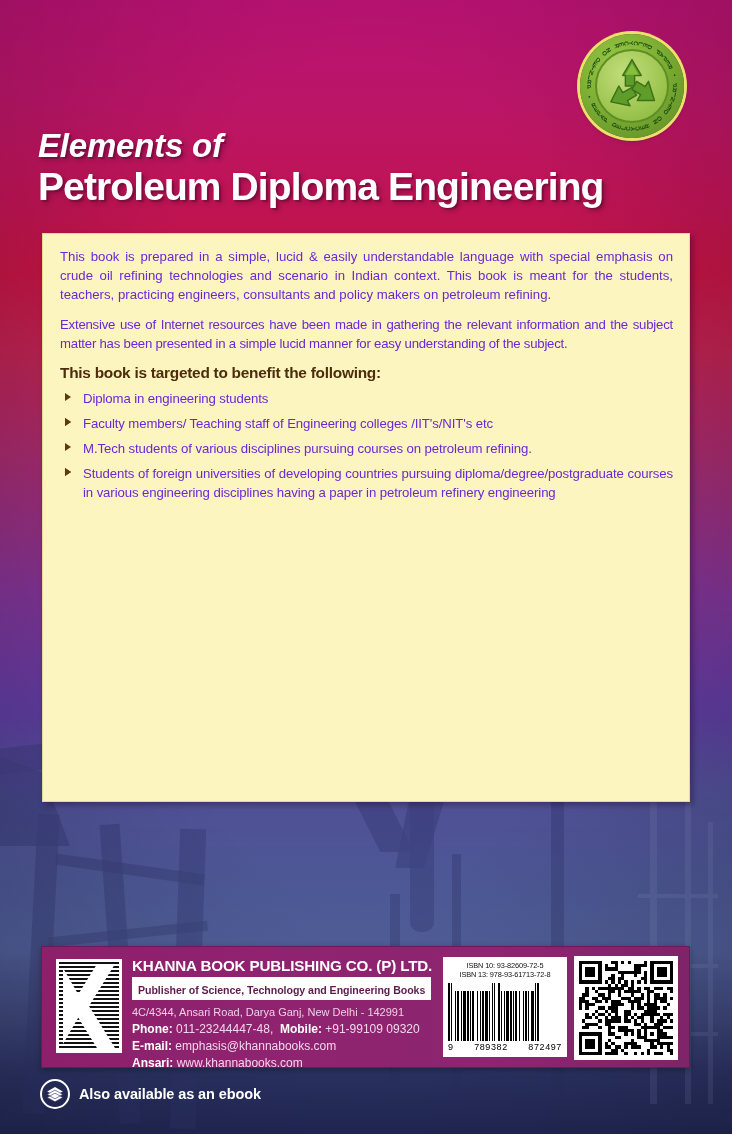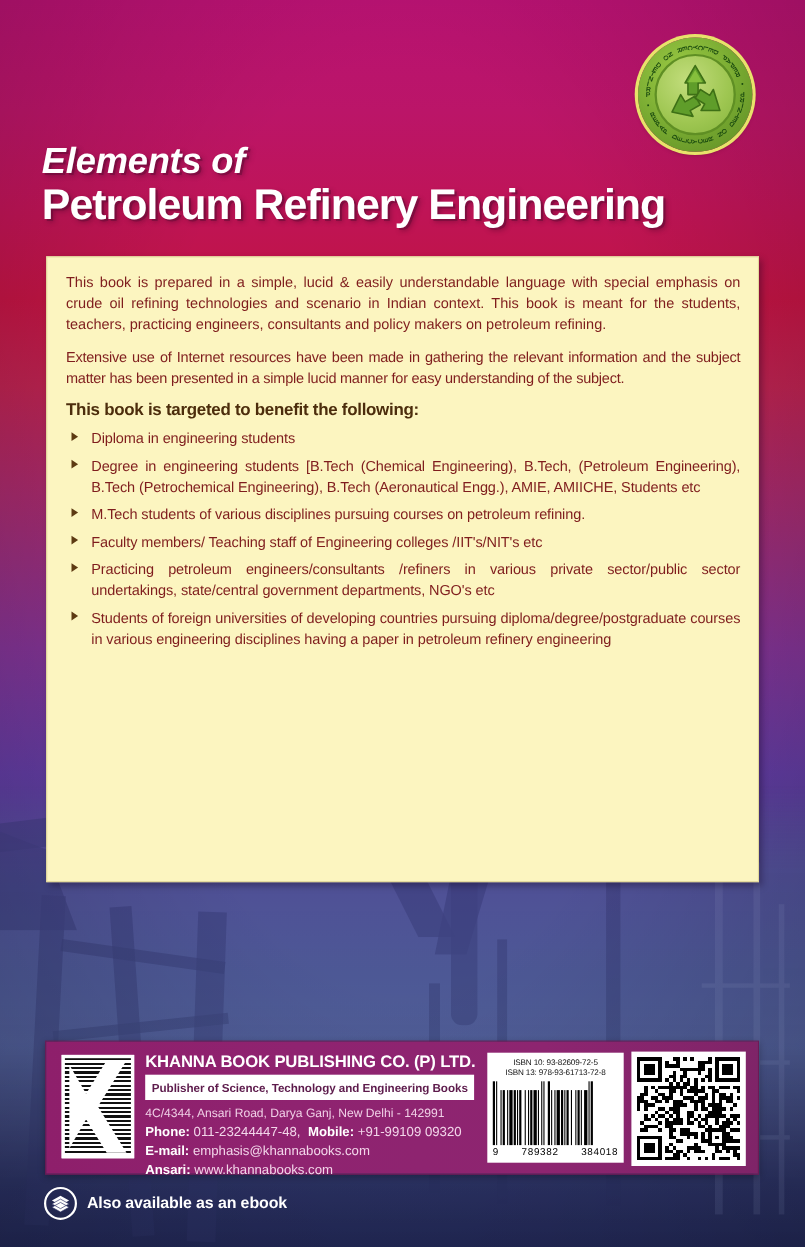--- a/index.html
+++ b/index.html
@@ -91,21 +91,21 @@
   .panel {
     position:absolute; left:42px; top:233px; width:648px; height:569px;
     background:#fcf5c0;
     border:1px solid #e2d89a;
     box-shadow:3px 3px 6px rgba(20,0,30,.35);
     padding:13px 16px 10px 17px;
     color:#2b2310;
   }
   .panel p, .panel li {
     font-size:13.2px; line-height:1.44;
-    text-align:justify; color:#7f1d1d;
+    text-align:justify; color:#6d28d9;
   }
   .panel p { margin-bottom:11px; }
   .panel p.tight { letter-spacing:-.22px; }
   .benefit-head {
     font-size:15.4px; font-weight:bold; color:#4c2d0c;
     margin:7px 0 7px 0; letter-spacing:-.25px;
   }
   ul.benefits { list-style:none; margin:0 0 11px 0; }
   ul.benefits li {
     position:relative; padding-left:23px; margin-bottom:6px;
@@ -297,35 +297,35 @@
         <path d="M84 72 L58 72 L63 63 L50 55 L57 43 L70 51 L75 43 Z"></path>
       </g>
       <g fill="#8cc63f" opacity=".85">
         <path d="M50 16 L60 33 L40 33 Z"></path>
       </g>
     </svg>
   </div>
 
   <div class="title-wrap">
     <div class="title-line1">Elements of</div>
-    <div class="title-line2">Petroleum Refinery Engineering</div>
+    <div class="title-line2">Petroleum Diploma Engineering</div>
   </div>
 
   <div class="panel">
     <p>This book is prepared in a simple, lucid &amp; easily understandable language with special emphasis on crude oil refining technologies and scenario in Indian context.  This book is meant for the students, teachers, practicing engineers, consultants and policy makers on petroleum refining.</p>
     <p class="tight">Extensive use of Internet resources have been made in gathering the relevant information and the subject matter has been presented in a simple lucid manner for easy understanding of the subject.</p>
 
     <div class="benefit-head">This book is targeted to benefit the following:</div>
 
     <ul class="benefits">
       <li class="squeeze"><span class="tri"></span><span>Diploma in engineering students</span></li>
-      <li><span class="tri"></span><span>Degree in engineering students [B.Tech (Chemical Engineering), B.Tech, (Petroleum Engineering), B.Tech (Petrochemical Engineering), B.Tech (Aeronautical Engg.), AMIE, AMIICHE, Students etc</span></li>
+      <li><span class="tri"></span></li>
+      <li class="squeeze"><span class="tri"></span><span>Faculty members/ Teaching staff of Engineering colleges /IIT's/NIT's etc</span></li>
       <li class="squeeze"><span class="tri"></span><span>M.Tech students of various disciplines pursuing courses on petroleum refining.</span></li>
-      <li class="squeeze"><span class="tri"></span><span>Faculty members/ Teaching staff of Engineering colleges /IIT's/NIT's etc</span></li>
-      <li class="squeeze"><span class="tri"></span><span>Practicing petroleum engineers/consultants /refiners in various private sector/public sector undertakings, state/central government departments, NGO's etc</span></li>
+      <li class="squeeze"><span class="tri"></span></li>
       <li><span class="tri"></span><span>Students of foreign universities of developing countries pursuing diploma/degree/postgraduate courses in various engineering disciplines having a paper in petroleum refinery engineering</span></li>
     </ul>
 
   </div>
 
   <div class="footer">
 
     <div class="klogo">
       <div class="stripes"></div>
       <svg class="chev" viewBox="0 0 60 88" preserveAspectRatio="none">
@@ -417,21 +417,21 @@
           <i style="width: 3px; background: rgb(0, 0, 0); height: 86%;"></i>
           <i style="width: 1px; background: transparent; height: 86%;"></i>
           <i style="width: 1px; background: rgb(0, 0, 0); height: 100%;"></i>
           <i style="width: 1px; background: transparent; height: 100%;"></i>
           <i style="width: 2px; background: rgb(0, 0, 0); height: 100%;"></i>
           <i style="width: 1px; background: transparent; height: 100%;"></i>
         </div>
       <div class="barnums">
         <span>9</span>
         <span>789382</span>
-        <span>384018</span>
+        <span>872497</span>
       </div>
     </div>
 
     <div class="qr-box">
       <svg class="qr" id="qr" viewBox="0 0 29 29" shape-rendering="crispEdges">
           <rect width="29" height="29" fill="#fff"></rect>
           <rect x="0" y="0" width="1" height="1" fill="#000"></rect>
           <rect x="1" y="0" width="1" height="1" fill="#000"></rect>
           <rect x="2" y="0" width="1" height="1" fill="#000"></rect>
           <rect x="3" y="0" width="1" height="1" fill="#000"></rect>

